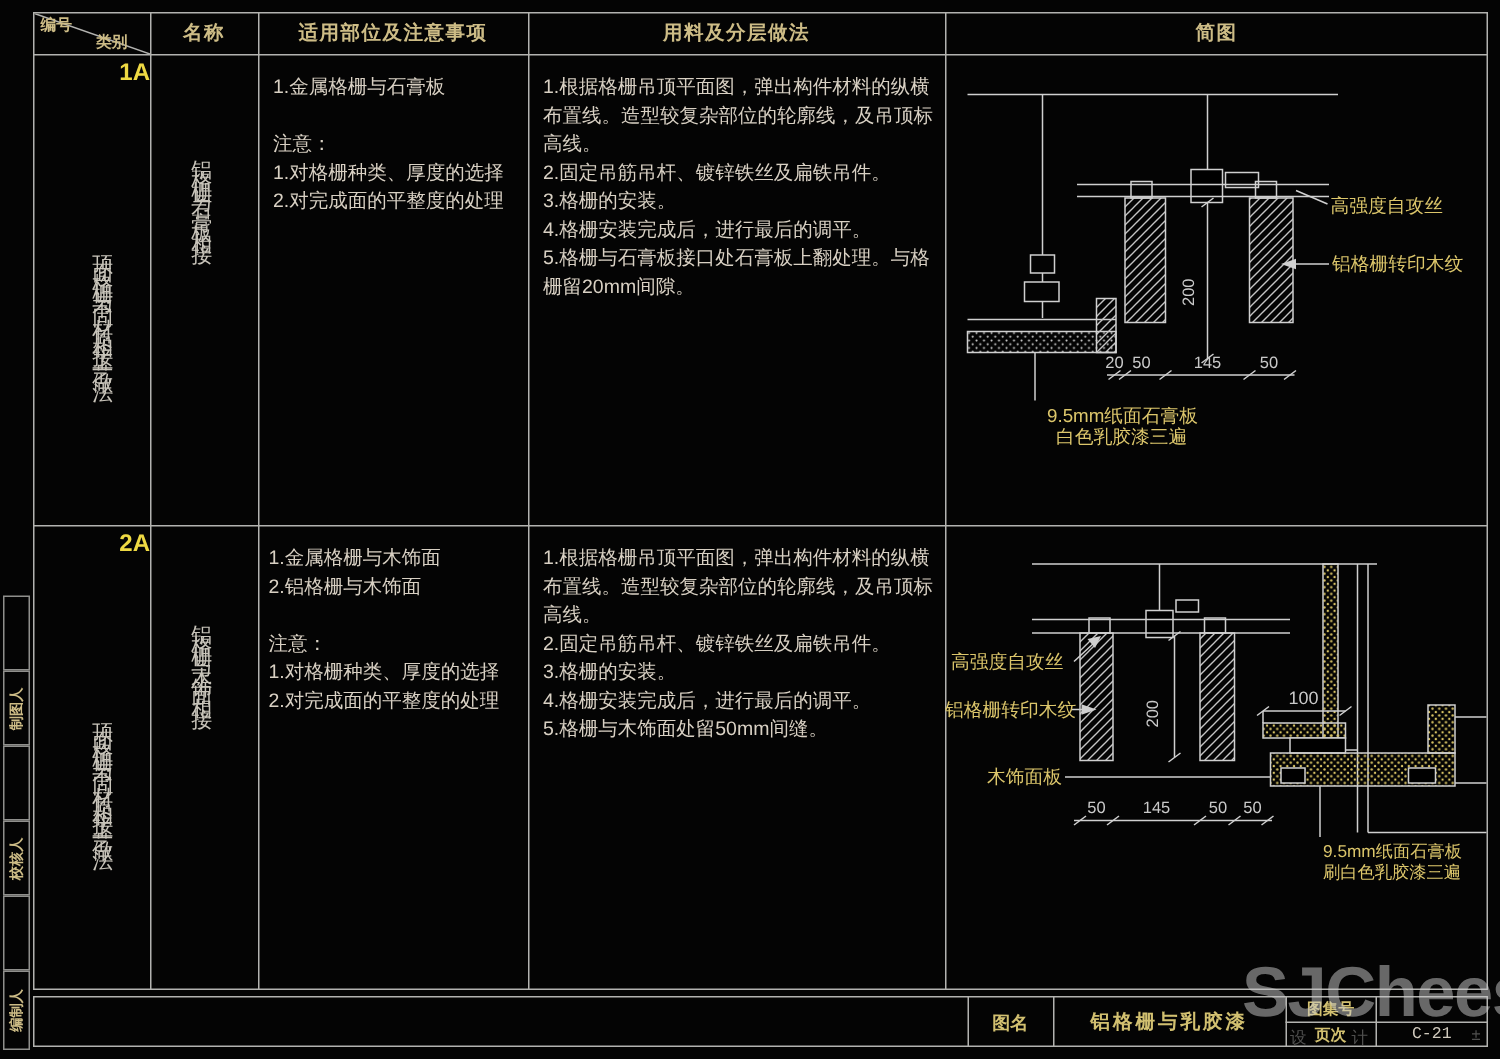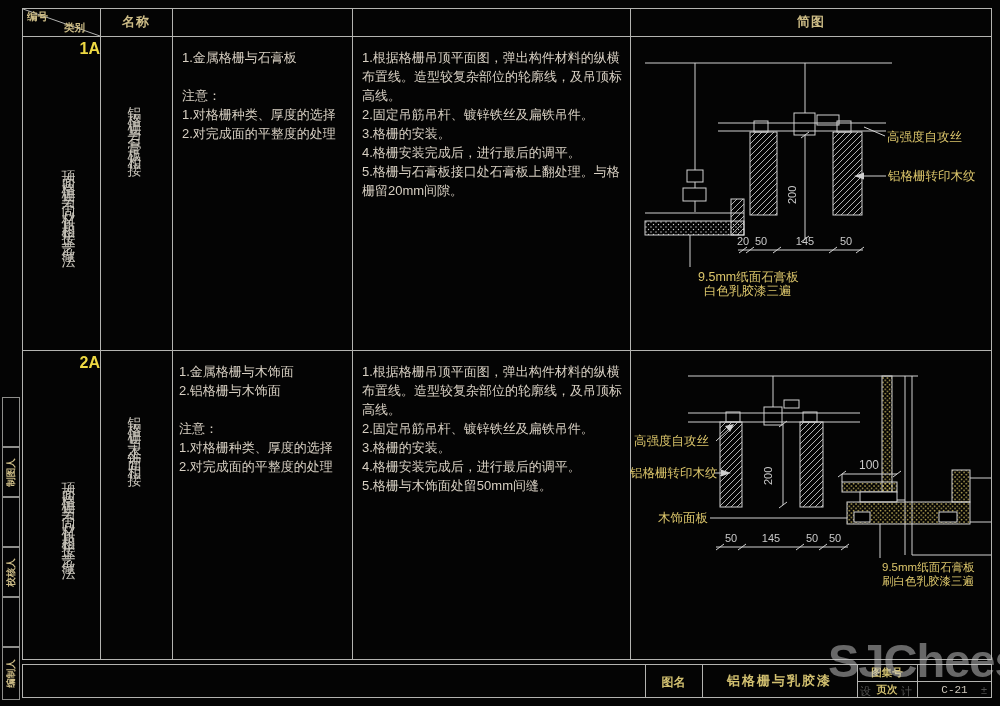--- a/index.html
+++ b/index.html
@@ -52,20 +52,22 @@
   <div class="vline" style="left:172px;top:8px;height:652px;"></div>
   <div class="vline" style="left:352px;top:8px;height:652px;"></div>
   <div class="vline" style="left:630px;top:8px;height:652px;"></div>
 
   <svg class="abs" style="left:23px;top:9px;" width="77" height="27">
     <line x1="0" y1="0" x2="77" y2="27" stroke="#b3b3b0" stroke-width="1"></line>
   </svg>
   <div class="diagsmall" style="left:27px;top:10px;">编号</div>
   <div class="diagsmall" style="left:64px;top:21px;">类别</div>
   <div class="hcell" style="left:100px;top:8px;width:72px;height:28px;">名称</div>
+  <div class="hcell" style="left:172px;top:8px;width:180px;height:28px;">适用部位及注意事项</div>
+  <div class="hcell" style="left:352px;top:8px;width:278px;height:28px;">用料及分层做法</div>
   <div class="hcell" style="left:630px;top:8px;width:362px;height:28px;">简图</div>
 
   <div class="code" style="left:22px;top:40px;width:78px;">1A</div>
   <div class="vtext" style="left:44px;top:62px;height:284px;width:34px;">顶面格栅与不同材质相接工艺做法</div>
   <div class="vname" style="left:126px;top:95px;height:210px;">铝格栅与石膏板相接</div>
 
   <div class="txtcol" style="left:172px;top:36px;width:180px;height:314px;">
     <div>1.金属格栅与石膏板</div>
     <div class="gap">注意：</div>
     <div>1.对格栅种类、厚度的选择</div>

